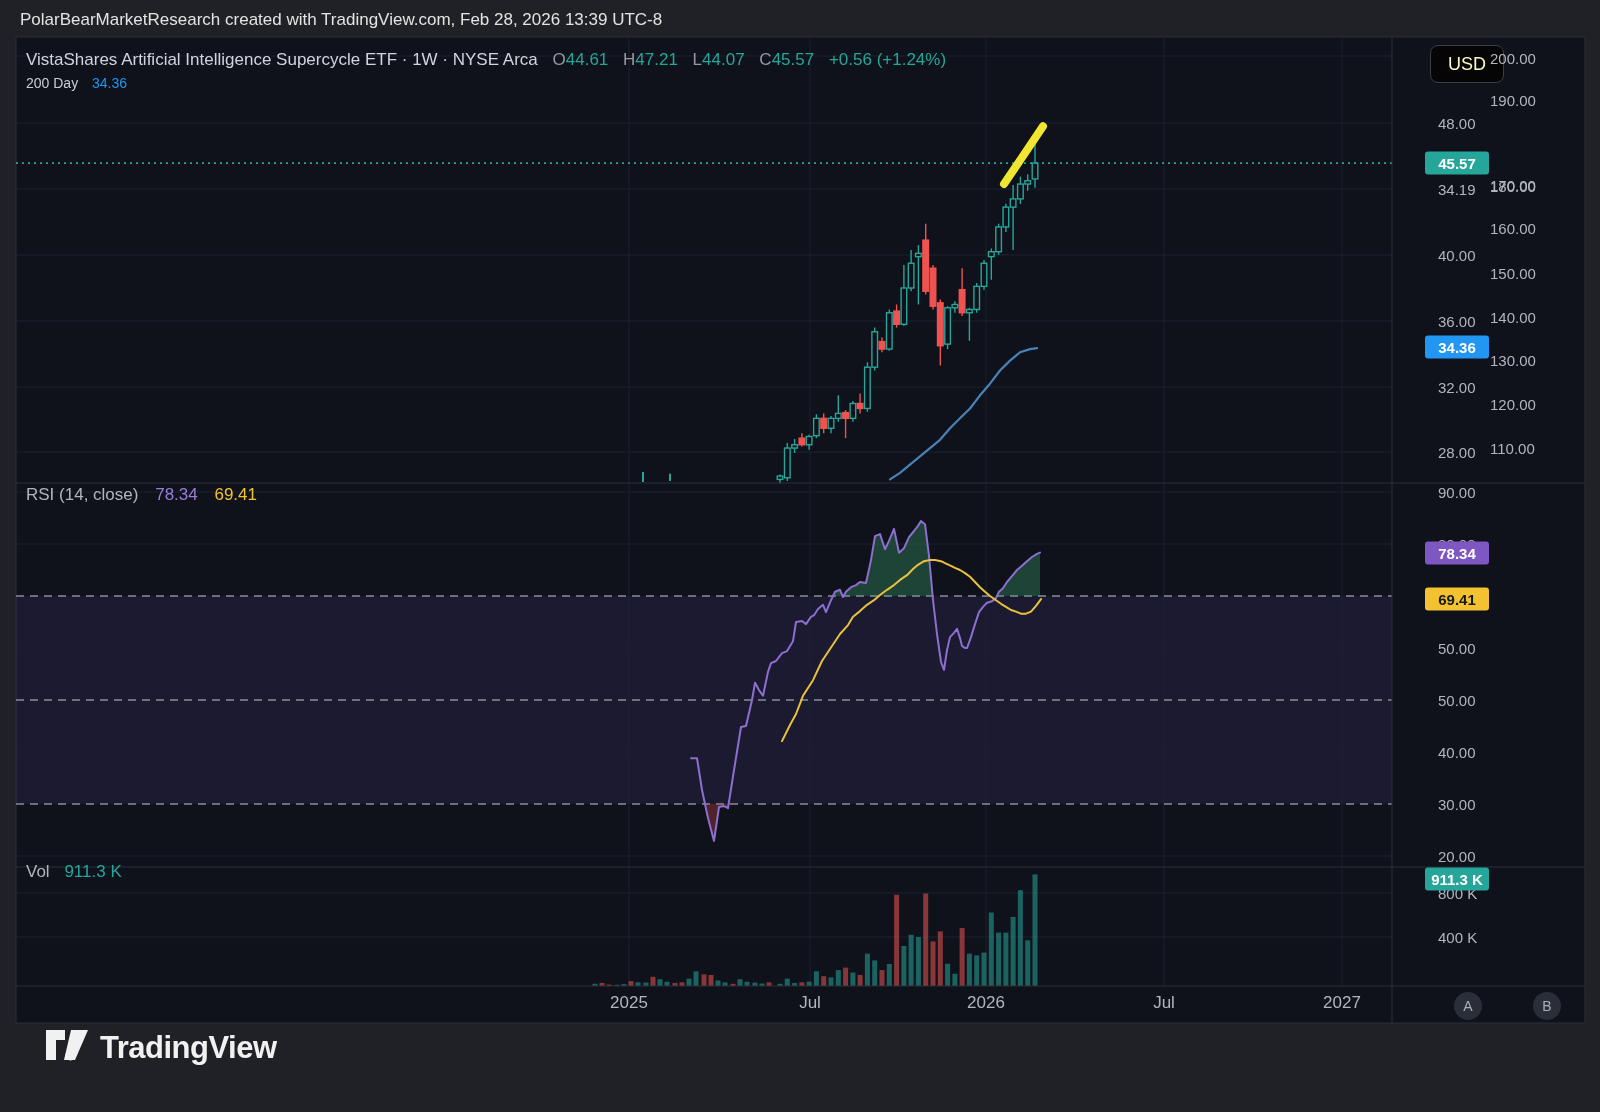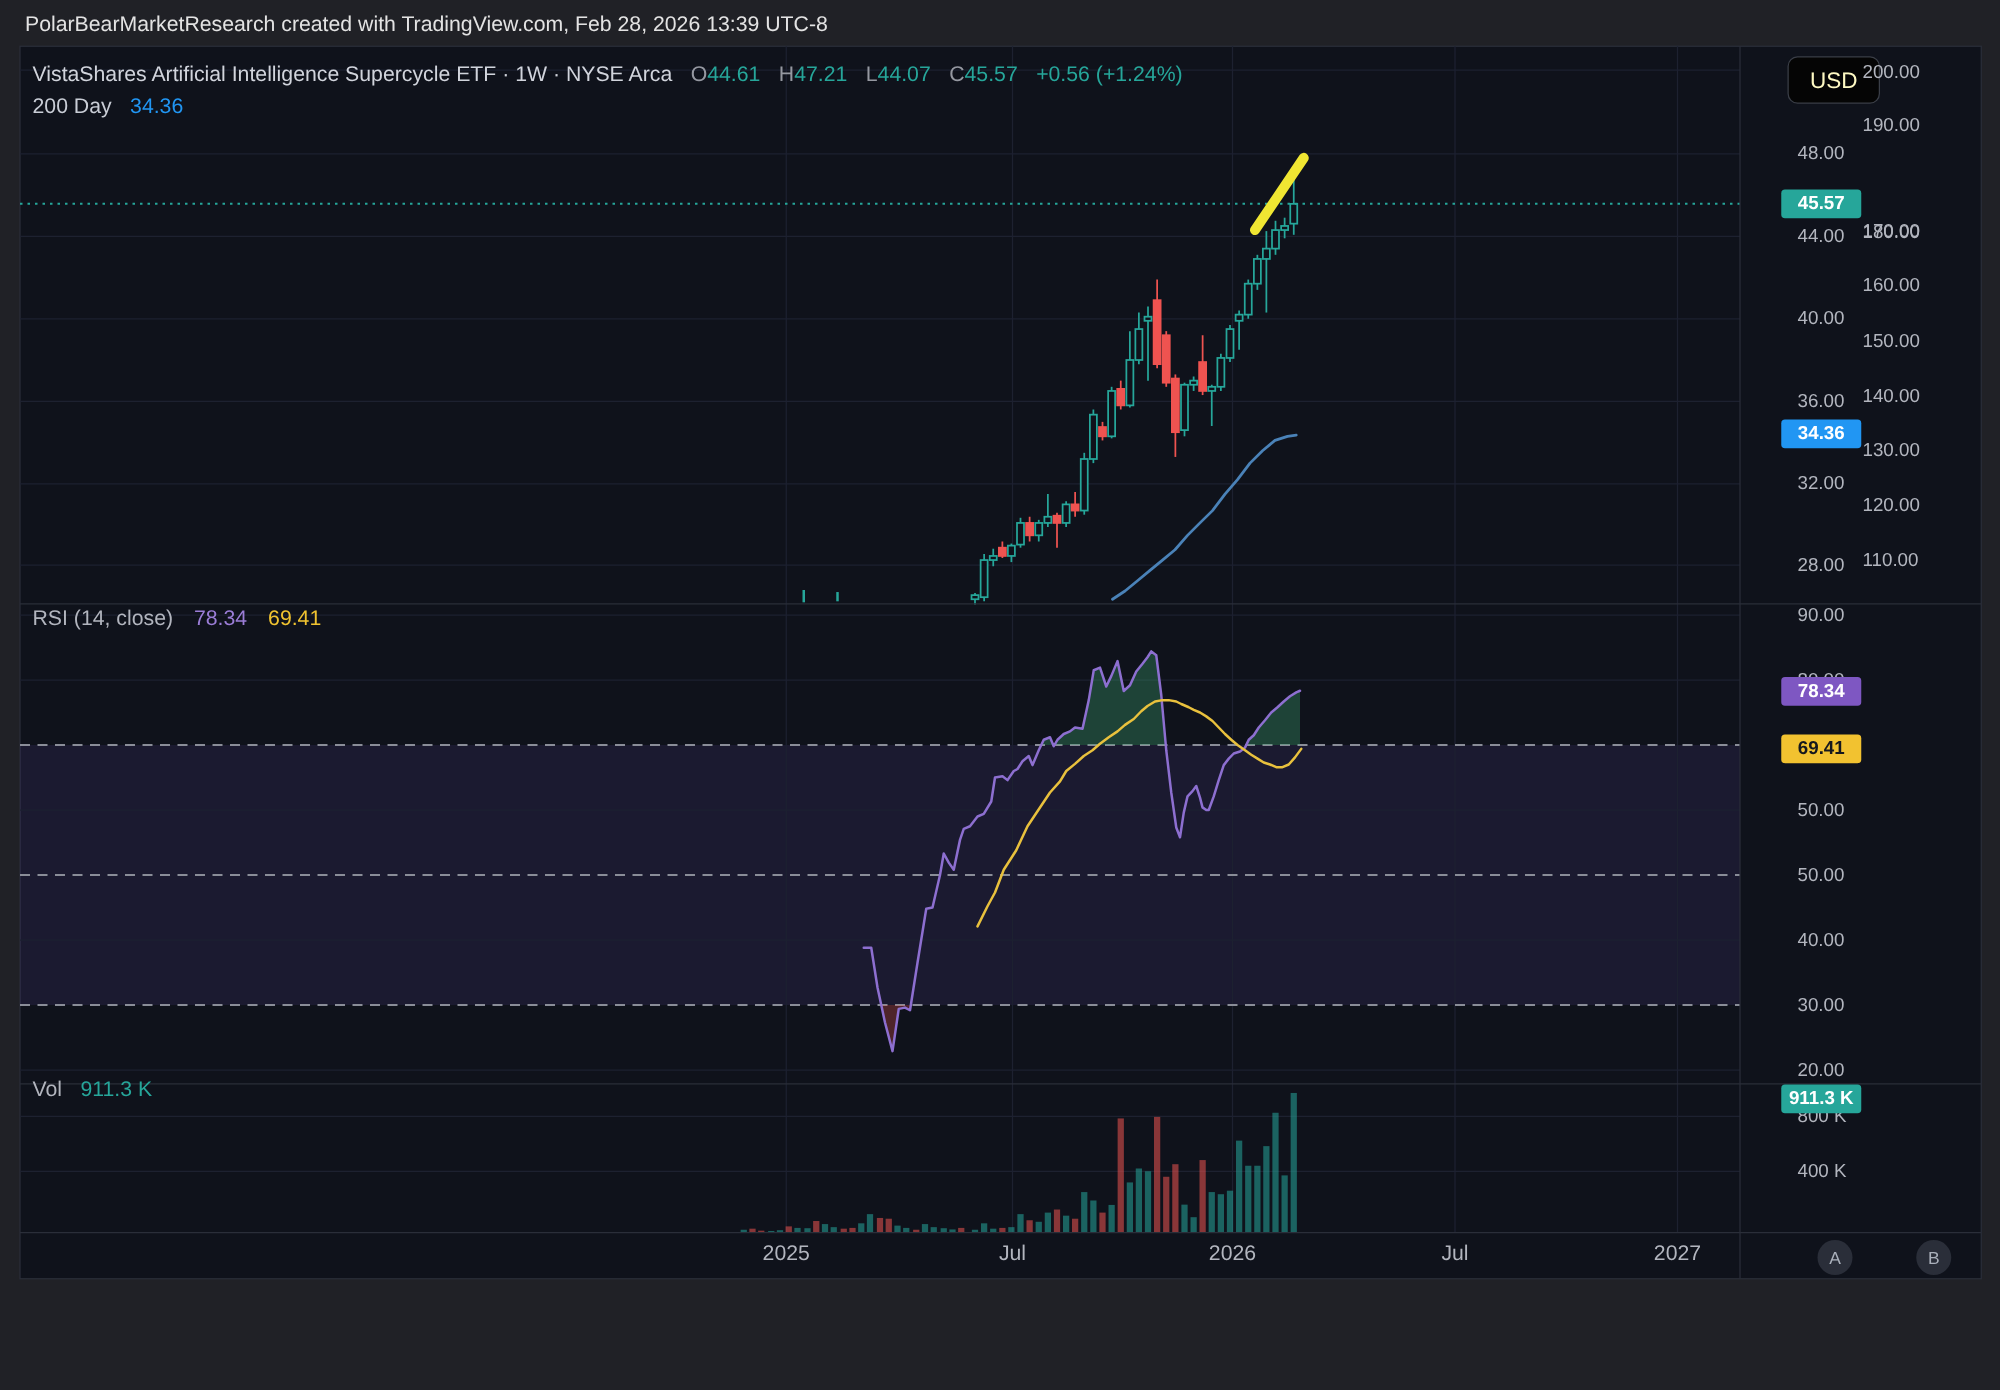--- a/index.html
+++ b/index.html
@@ -5,21 +5,21 @@
   html,body{margin:0;padding:0;background:#202126;width:1600px;height:1112px;overflow:hidden;
     font-family:"Liberation Sans", sans-serif;-webkit-font-smoothing:antialiased;}
   #stage{position:relative;width:1600px;height:916px;}
   #chart-svg{position:absolute;left:0;top:0;}
   .ovl{position:absolute;white-space:nowrap;}
   .attribution{left:20px;top:10px;font-size:17px;color:#e3e3e3;}
   .legend1{left:26px;top:50px;font-size:17px;color:#d1d4dc;}
   .legend1 .lab{color:#9598a1;margin-left:10px;}
   .legend1 .val{color:#26a69a;}
   .legend1 .chg{color:#26a69a;margin-left:10px;}
-  .legend2{left:26px;top:75px;font-size:17px;color:#c9cdd6;}
+  .legend2{left:26px;top:75px;font-size:14px;color:#c9cdd6;}
   .legend2 .val{color:#2196f3;margin-left:10px;}
   .legend-rsi{left:26px;top:485px;font-size:17px;color:#b2b5be;}
   .legend-rsi .v1{color:#9b7dd7;margin-left:12px;}
   .legend-rsi .v2{color:#f0c330;margin-left:12px;}
   .legend-vol{left:26px;top:862px;font-size:17px;color:#b2b5be;}
   .legend-vol .v1{color:#26a69a;margin-left:10px;}
   .axis-label{position:absolute;left:1438px;font-size:15px;color:#b2b5be;transform:translateY(-50%);}
   .axis-label-outer{position:absolute;left:1490px;font-size:15px;color:#b2b5be;transform:translateY(-50%);}
   .badge{position:absolute;left:1425px;width:64px;height:23px;border-radius:3px;font-size:15px;font-weight:600;
     display:flex;align-items:center;justify-content:center;transform:translateY(-50%);}
@@ -235,21 +235,21 @@
 
   <div class="ovl legend-vol">
     <span>Vol</span>
     <span class="v1">911.3 K</span>
   </div>
 
   <div class="ovl usd-btn">USD</div>
 
   <div id="price-axis">
       <div class="axis-label" style="top: 123px;">48.00</div>
-      <div class="axis-label" style="top: 189px;">44.00</div>
+      <div class="axis-label" style="top: 189px;">34.19</div>
       <div class="axis-label" style="top: 255px;">40.00</div>
       <div class="axis-label" style="top: 321px;">36.00</div>
       <div class="axis-label" style="top: 387px;">32.00</div>
       <div class="axis-label" style="top: 452px;">28.00</div>
       <div class="axis-label" style="top: 492px;">90.00</div>
       <div class="axis-label" style="top: 544px;">80.00</div>
       <div class="axis-label" style="top: 648px;">50.00</div>
       <div class="axis-label" style="top: 700px;">50.00</div>
       <div class="axis-label" style="top: 752px;">40.00</div>
       <div class="axis-label" style="top: 804px;">30.00</div>
@@ -277,13 +277,21 @@
       <div class="time-label" style="left: 810px;">Jul</div>
       <div class="time-label" style="left: 986px;">2026</div>
       <div class="time-label" style="left: 1164px;">Jul</div>
       <div class="time-label" style="left: 1342px;">2027</div>
     </div>
   <div id="corner-buttons">
       <div class="corner-btn" style="left: 1468px; top: 1006px;">A</div>
       <div class="corner-btn" style="left: 1547px; top: 1006px;">B</div>
     </div>
 
+  <div class="ovl tv-logo">
+    <svg width="42" height="36" viewBox="0 0 42 36">
+      <path fill="#f1f1f1" d="M0 0 h19 v10 h-9 v20 h-10 z"></path>
+      <circle fill="#f1f1f1" cx="24.5" cy="25.5" r="5"></circle>
+      <path fill="#f1f1f1" d="M25 0 h17 l-13 30 h-11 z M25 0"></path>
+    </svg>
+    <span class="txt">TradingView</span>
+  </div>
 </div>
 
 </body></html>

